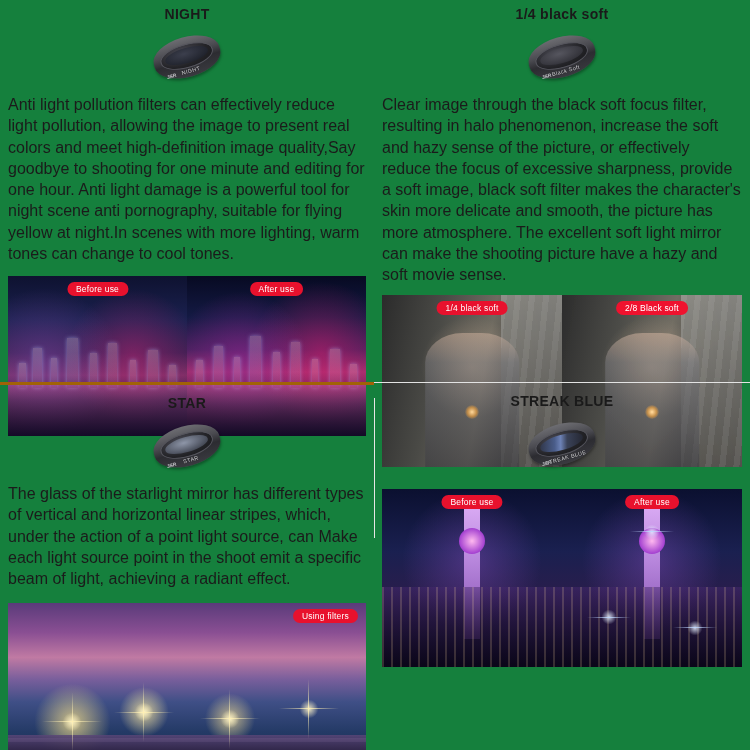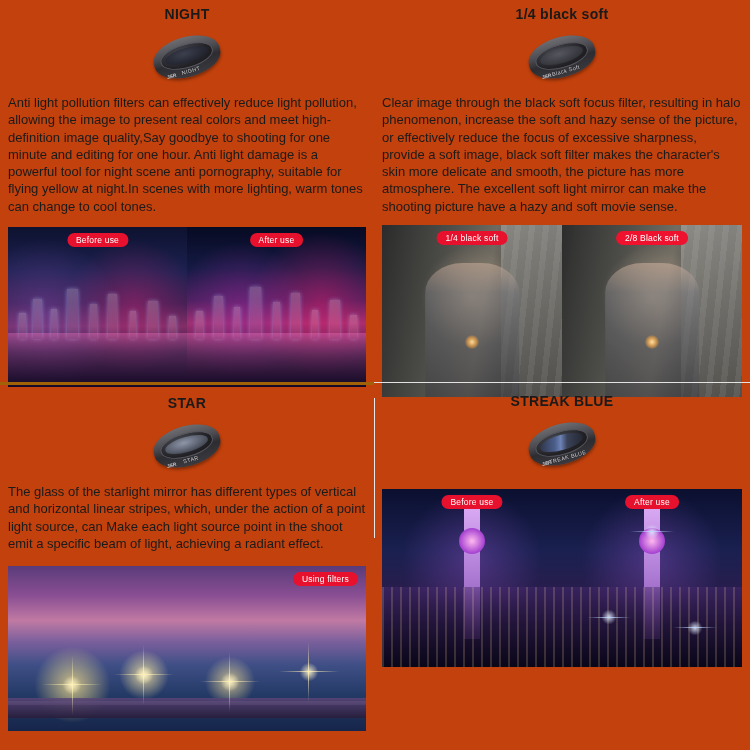--- a/index.html
+++ b/index.html
@@ -8,21 +8,21 @@
     width: 750px; height: 750px;
     background: #ffffff;
     font-family: "Liberation Sans", sans-serif;
     color: #111;
     overflow: hidden;
   }
   .page {
     position: relative;
     width: 750px;
     height: 750px;
-    background: #c2410c;
+    background: #15803d;
   }
   .grid {
     display: grid;
     grid-template-columns: 374px 376px;
     grid-template-rows: 382px 368px;
     width: 750px;
     height: 750px;
   }
   .cell { position: relative; padding: 0; }
   .cell.right { border-left: 0; }
@@ -92,21 +92,21 @@
     font-weight: bold;
   }
   
   .filter.night .glass { background: radial-gradient(ellipse at 45% 35%, #3c3f4d 0%, #22252f 70%, #16181e 100%); }
   .filter.soft .glass { background: radial-gradient(ellipse at 45% 35%, #56565f 0%, #35353c 70%, #232328 100%); }
   .filter.star .glass { background: radial-gradient(ellipse at 45% 35%, #8e96a8 0%, #4e5360 65%, #2b2e36 100%); }
   .filter.streak .glass { background: linear-gradient(105deg,#2e3344 0%,#4a5d8a 35%,#6d82b6 48%,#3a4258 62%,#23252f 100%); }
 
   
   .desc {
-    font-size: 13px;
+    font-size: 16px;
     line-height: 1.33;
     color: #1b1b1b;
     padding: 0 8px;
     margin-top: 6px;
     text-align: left;
   }
 
   
   .img-row {
     position: relative;

